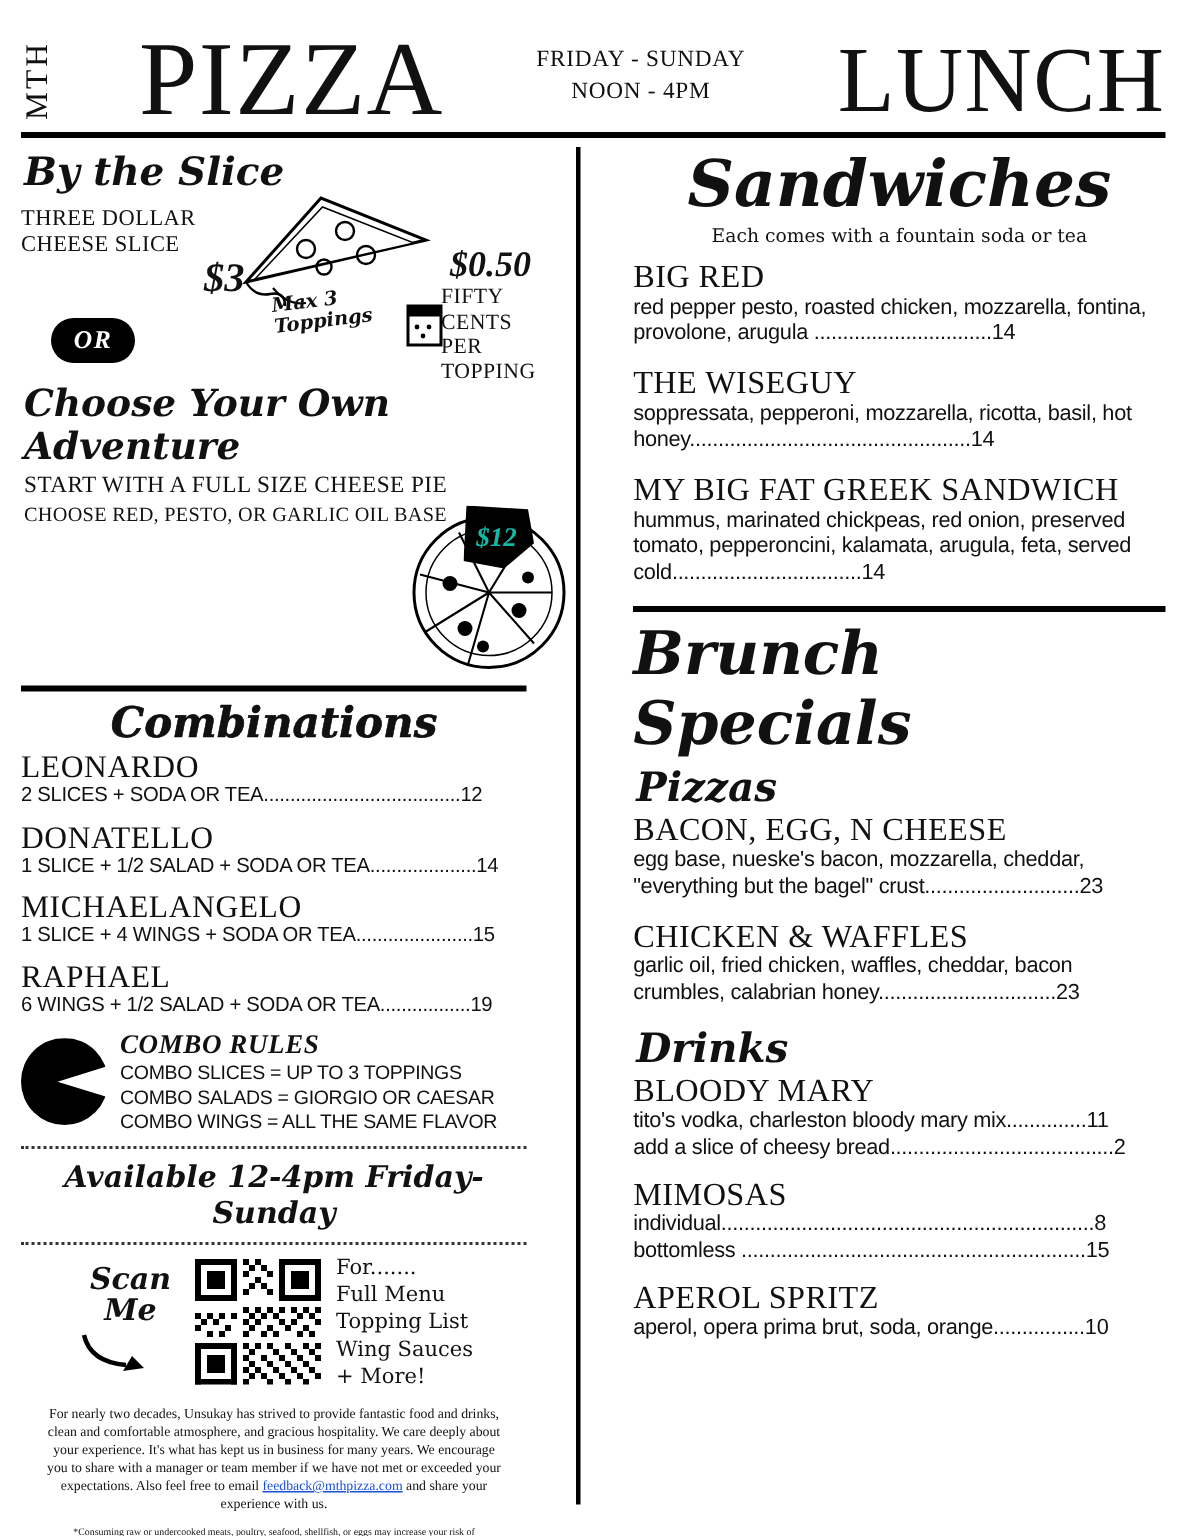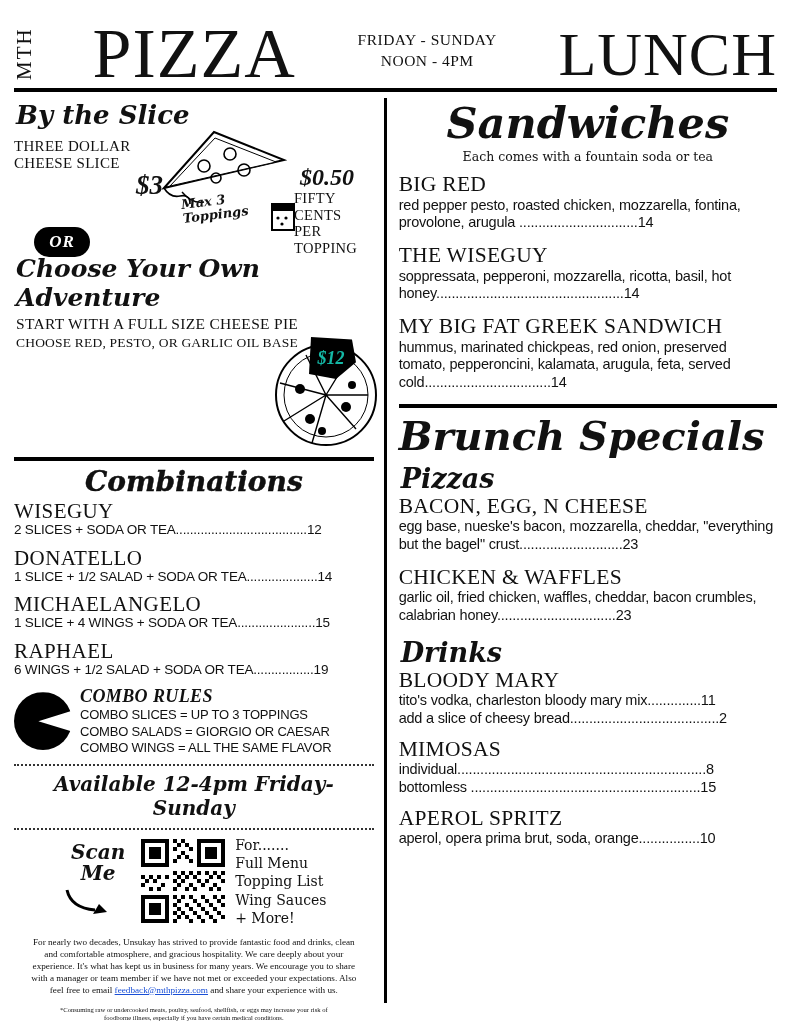--- a/index.html
+++ b/index.html
@@ -72,20 +72,21 @@
   .rule-thick {
     border-top: 4px solid #000;
     margin-top: 2px;
   }
 
   
   .cols {
     display: flex;
     margin-top: 6px;
     height: 905px;
+    gap: 23px;
   }
   .col-left {
     width: 374px;
     position: relative;
     padding-right: 8px;
     box-sizing: border-box;
   }
   .col-right {
     width: 395px;
     position: relative;
@@ -187,21 +188,21 @@
     font-family: "DejaVu Serif", serif;
     font-style: italic;
     font-weight: bold;
     font-size: 13px;
     line-height: 1.1;
     transform: rotate(-7deg);
   }
   .or-badge {
     position: absolute;
     left: 20px;
-    top: 95px;
+    top: 80px;
     width: 56px;
     height: 30px;
     border-radius: 16px;
     background: #000;
     color: #fff;
     font-family: "Liberation Serif", serif;
     font-weight: bold;
     font-style: italic;
     font-size: 17px;
     display: flex;
@@ -477,21 +478,21 @@
 
         <div class="price-12">$12</div>
       </div>
 
       <div class="rule-thick"></div>
 
       <div class="script h-combos">Combinations</div>
 
       <div>
         <div class="combo-item">
-          <div class="combo-name">WISEGUY</div>
+          <div class="combo-name">LEONARDO</div>
           <div class="combo-desc">2 SLICES + SODA OR TEA.....................................12</div>
         </div>
         <div class="combo-item">
           <div class="combo-name">DONATELLO</div>
           <div class="combo-desc">1 SLICE + 1/2 SALAD + SODA OR TEA....................14</div>
         </div>
         <div class="combo-item">
           <div class="combo-name">MICHAELANGELO</div>
           <div class="combo-desc">1 SLICE + 4 WINGS + SODA OR TEA......................15</div>
         </div>

